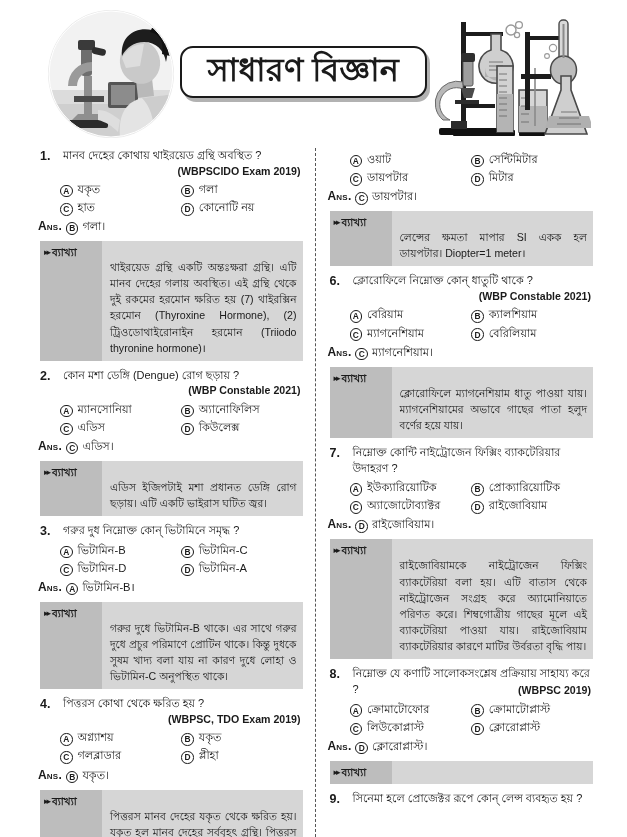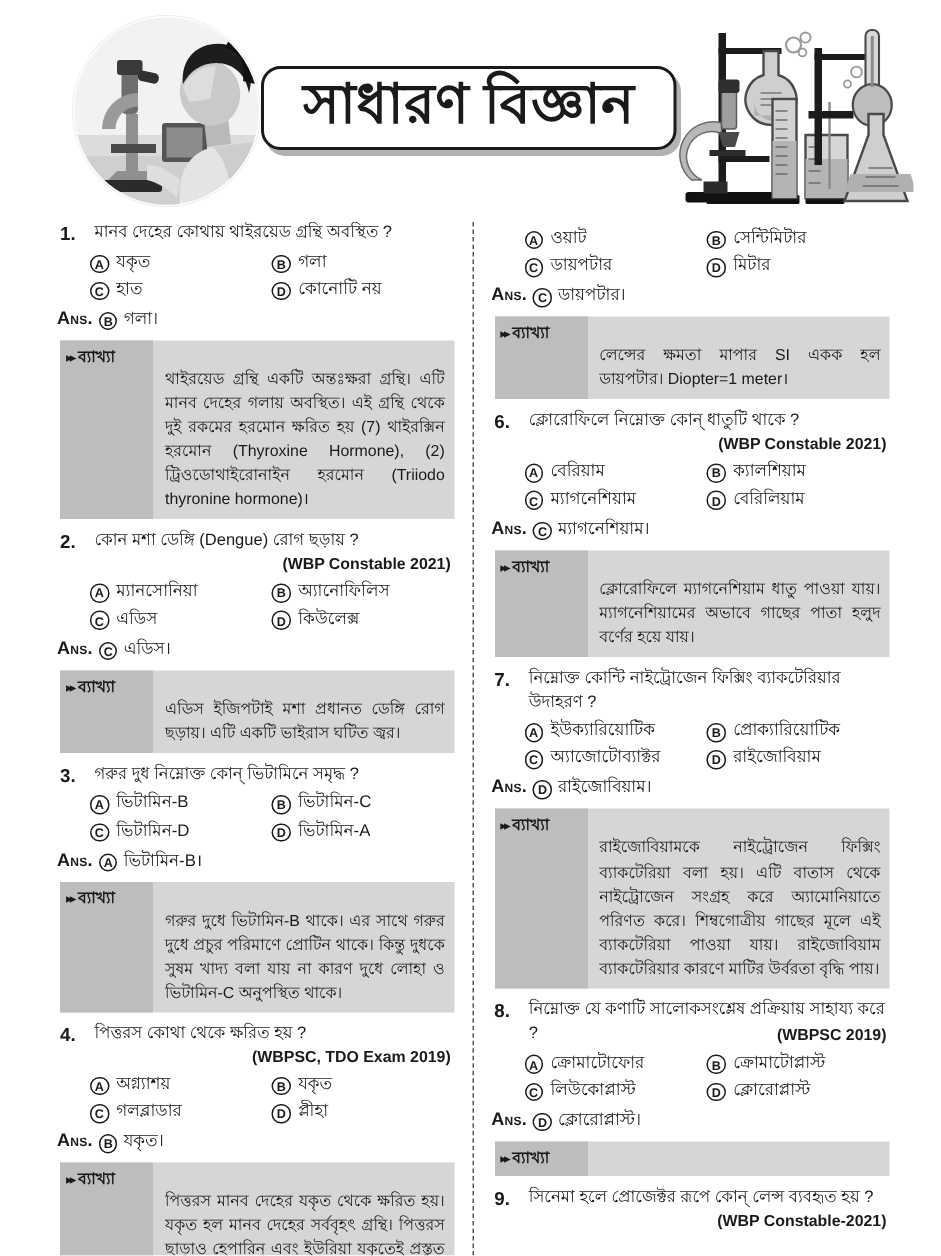--- a/index.html
+++ b/index.html
@@ -47,21 +47,21 @@
     border: 2px solid #1a1a1a;
     border-radius: 13px;
     padding: 5px 26px 8px;
     background: #fff;
     box-shadow: 3px 4px 0 rgba(0,0,0,0.30);
     position: relative;
   }
   .title-box .title-text {
     font-family: "Liberation Serif", "DejaVu Serif", serif;
     font-weight: bold;
-    font-size: 37px;
+    font-size: 32px;
     line-height: 1.08;
     letter-spacing: 0.4px;
     white-space: nowrap;
     text-align: center;
   }
 
   .equipment {
     width: 158px;
     height: 132px;
     flex: 0 0 auto;
@@ -322,20 +322,21 @@
 
 <div class="columns">
 
   <div class="col col-left">
 
     <div class="q">
       <div class="q-head">
         <span class="q-num">1.</span>
         <span class="q-text">মানব দেহের কোথায় থাইরয়েড গ্রন্থি অবস্থিত ?</span>
       </div>
+      <div class="q-source">(WBPSCIDO Exam 2019)</div>
       <div class="options">
         <div class="opt">
             <span class="circ">A</span>
             <span>যকৃত</span>
           </div>
         <div class="opt">
             <span class="circ">B</span>
             <span>গলা</span>
           </div>
         <div class="opt">
@@ -621,18 +622,17 @@
           <span>ব্যাখ্যা</span>
         </div>
       </div>
     </div>
 
     <div class="q">
       <div class="q-head">
         <span class="q-num">9.</span>
         <span class="q-text">সিনেমা হলে প্রোজেক্টর রূপে কোন্ লেন্স ব্যবহৃত হয় ?</span>
       </div>
-      <div class="q-source">(WBP Constable-2021)</div>
 
     </div>
 
   </div>
 </div>
 
 </body></html>

